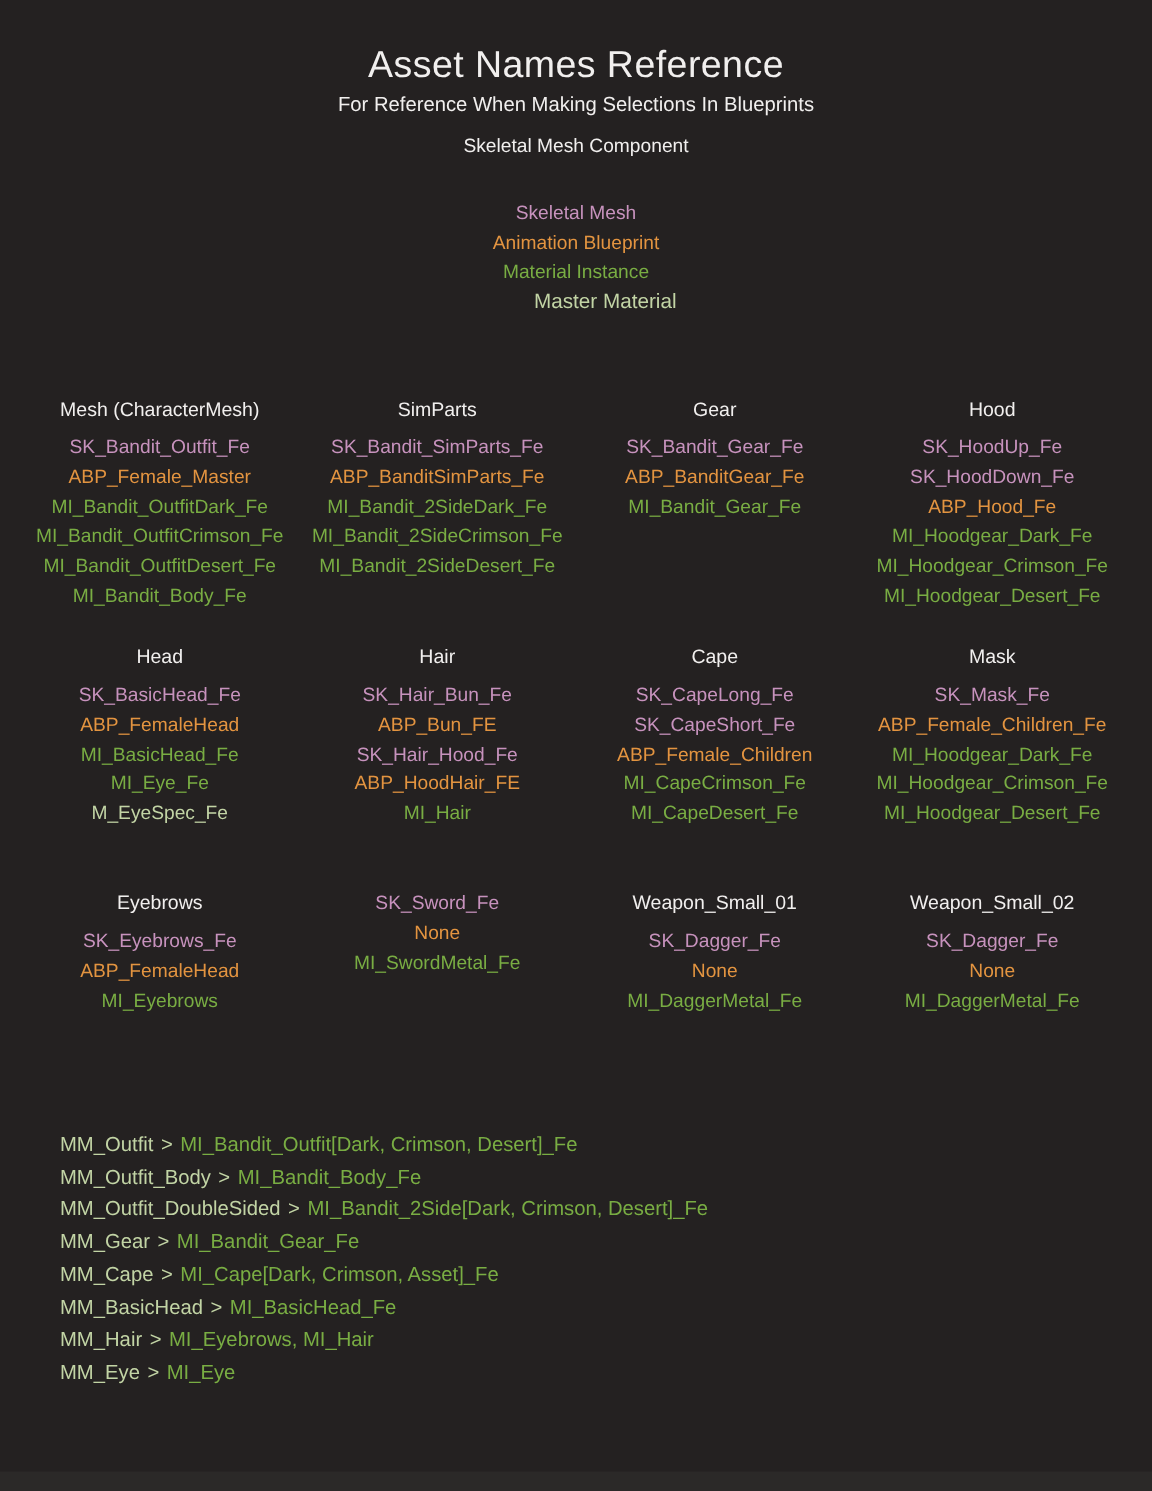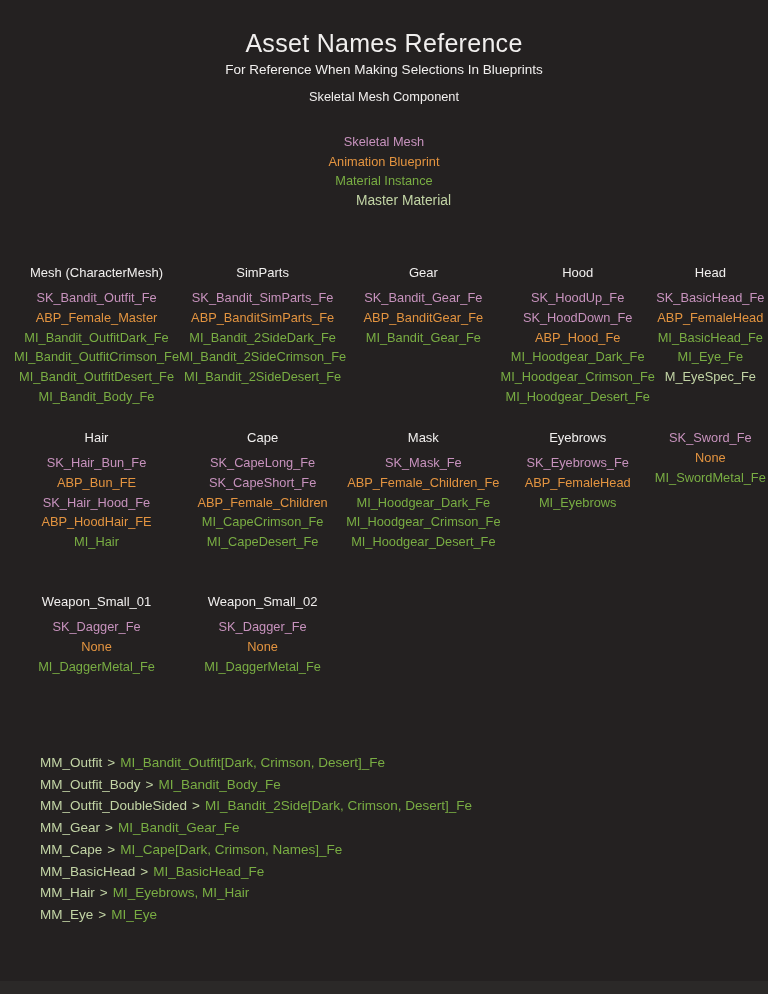--- a/index.html
+++ b/index.html
@@ -61,21 +61,21 @@
     padding-left: 39px;
   }
   .groups-grid {
     position: absolute;
     top: 263px;
     left: 0;
     width: 768px;
     padding: 0 14px;
     box-sizing: border-box;
     display: grid;
-    grid-template-columns: repeat(5, 1fr);
+    grid-template-columns: repeat(4, 1fr);
     grid-template-rows: 165px 164px auto;
     align-items: start;
   }
   .group {
     text-align: center;
   }
   .group-title {
     font-size: 13px;
     font-weight: 400;
     line-height: 19px;
@@ -242,20 +242,20 @@
           <div class="asset-item c-mi">MI_DaggerMetal_Fe</div>
         </div>
       </section>
     </div>
 
   <div id="mappings" class="mappings">
       <div class="mapping-row"><span class="c-mm">MM_Outfit</span><span class="map-sep c-mm">&gt;</span><span class="c-mi">MI_Bandit_Outfit[Dark, Crimson, Desert]_Fe</span></div>
       <div class="mapping-row"><span class="c-mm">MM_Outfit_Body</span><span class="map-sep c-mm">&gt;</span><span class="c-mi">MI_Bandit_Body_Fe</span></div>
       <div class="mapping-row"><span class="c-mm">MM_Outfit_DoubleSided</span><span class="map-sep c-mm">&gt;</span><span class="c-mi">MI_Bandit_2Side[Dark, Crimson, Desert]_Fe</span></div>
       <div class="mapping-row"><span class="c-mm">MM_Gear</span><span class="map-sep c-mm">&gt;</span><span class="c-mi">MI_Bandit_Gear_Fe</span></div>
-      <div class="mapping-row"><span class="c-mm">MM_Cape</span><span class="map-sep c-mm">&gt;</span><span class="c-mi">MI_Cape[Dark, Crimson, Names]_Fe</span></div>
+      <div class="mapping-row"><span class="c-mm">MM_Cape</span><span class="map-sep c-mm">&gt;</span><span class="c-mi">MI_Cape[Dark, Crimson, Asset]_Fe</span></div>
       <div class="mapping-row"><span class="c-mm">MM_BasicHead</span><span class="map-sep c-mm">&gt;</span><span class="c-mi">MI_BasicHead_Fe</span></div>
       <div class="mapping-row"><span class="c-mm">MM_Hair</span><span class="map-sep c-mm">&gt;</span><span class="c-mi">MI_Eyebrows, MI_Hair</span></div>
       <div class="mapping-row"><span class="c-mm">MM_Eye</span><span class="map-sep c-mm">&gt;</span><span class="c-mi">MI_Eye</span></div>
     </div>
 
   <div class="footer-strip"></div>
 </div>
 
 </body></html>

